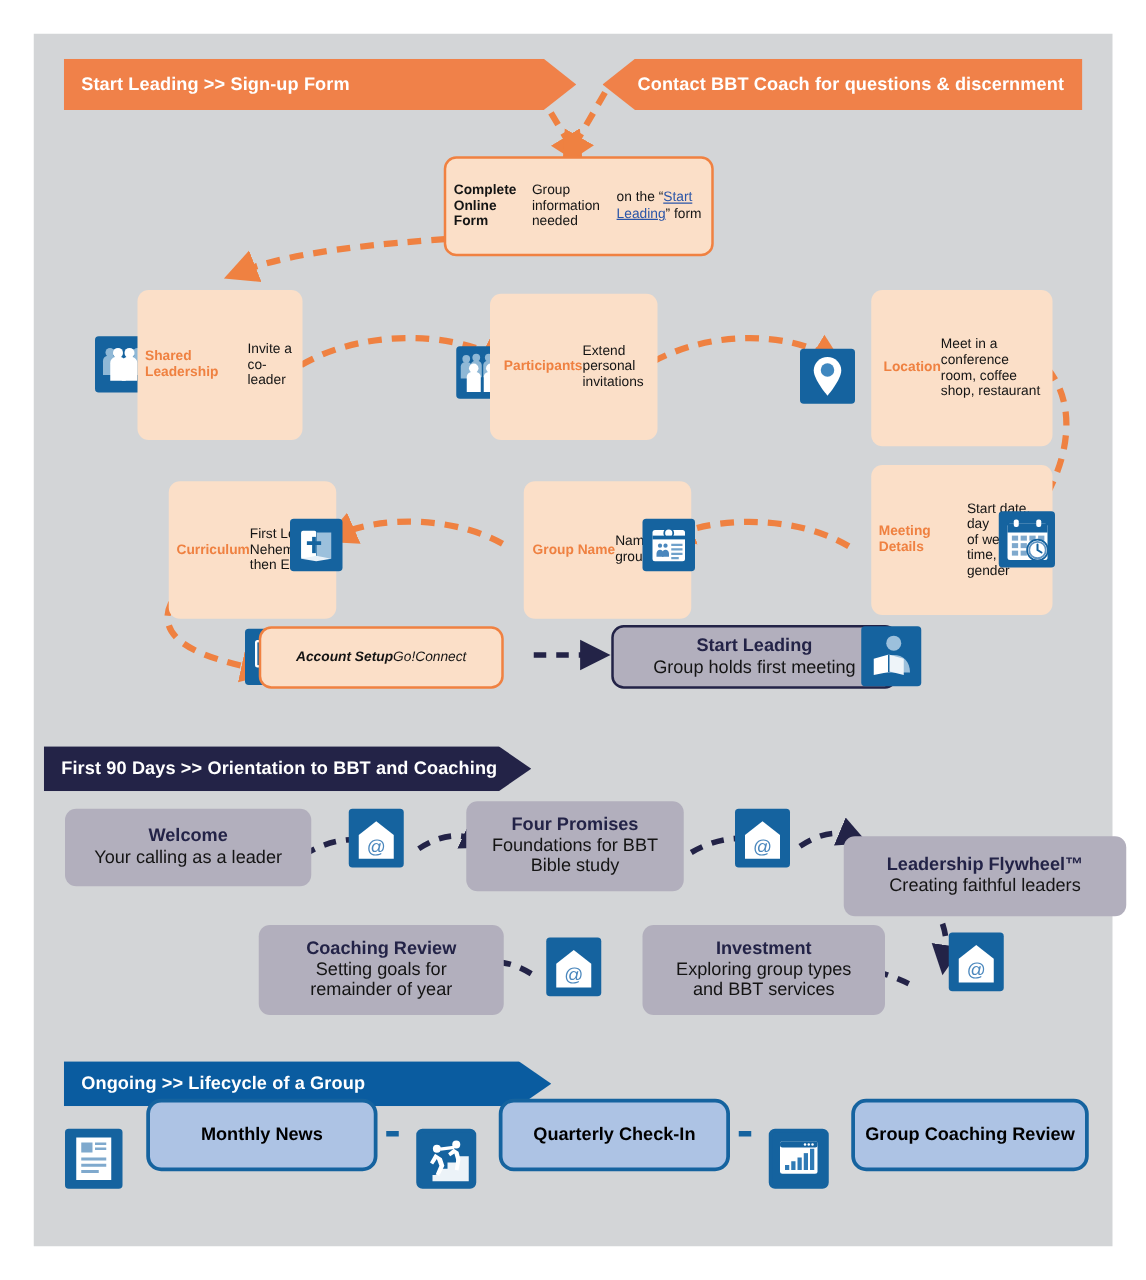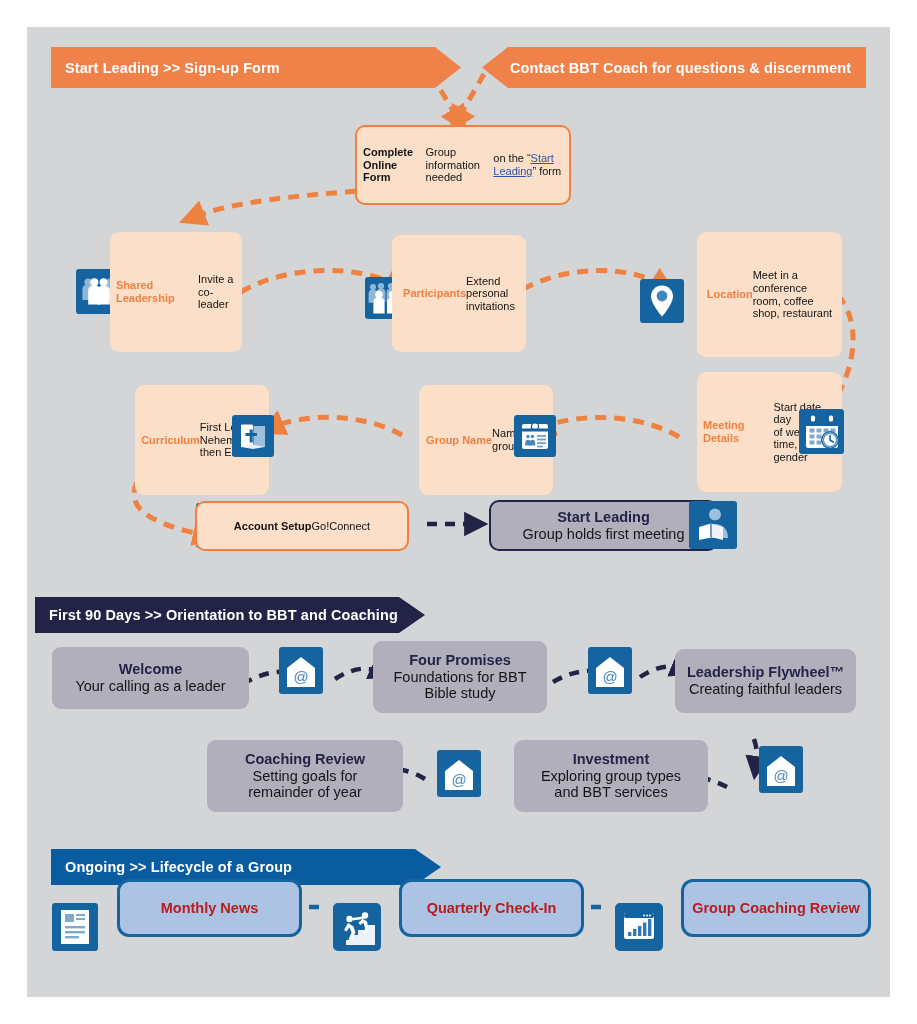--- a/index.html
+++ b/index.html
@@ -26,21 +26,21 @@
   
   .gbox{background:#b2afbd;border-radius:9px;display:flex;flex-direction:column;
         align-items:center;justify-content:center;text-align:center;
         font-size:14.5px;color:#141414;line-height:1.14;padding:4px 6px;}
   .gbox .t{color:#232347;font-weight:bold;}
   .gbox.outline{border:2px solid #232347;border-radius:10px;}
 
   
   .bbox{background:#adc3e4;border:3px solid #15639f;border-radius:12px;
         display:flex;align-items:center;justify-content:center;text-align:center;
-        font-size:14.5px;font-weight:bold;color:#b91c1c;}
+        font-size:14.5px;font-weight:bold;color:#000000;}
 
   
   .icon{background:#15639f;border-radius:3px;display:flex;align-items:center;
         justify-content:center;overflow:hidden;}
   .icon svg{display:block;}
   .icon.wht{background:#ffffff;border:3px solid #15639f;border-radius:5px;}
 
   
   .lnk{color:#2a55a8;text-decoration:underline;}
   .ttl{font-weight:bold;}
@@ -237,21 +237,21 @@
 
   <div class="abs icon" style="left:169px;top:476px;width:45px;height:45px;">
     <svg width="38" height="38" viewBox="0 0 38 38">
       <rect x="4" y="5" width="30" height="22" rx="2" fill="#ffffff"></rect>
       <rect x="6.6" y="7.6" width="24.8" height="16.8" fill="#ffffff" stroke="#15639f" stroke-width="1.4"></rect>
       <text x="19" y="19.4" font-family="Liberation Sans, sans-serif" font-size="9.5" font-weight="bold" fill="#15639f" text-anchor="middle">BBT</text>
       <rect x="16" y="27" width="6" height="4" fill="#ffffff"></rect>
       <rect x="10" y="30.6" width="18" height="3" rx="1.2" fill="#ffffff"></rect>
     </svg>
   </div>
-  <div class="abs pbox outline" style="left:168px;top:474px;width:214px;height:50px;">
+  <div class="abs pbox outline" style="left:180px;top:474px;width:196px;height:50px;font-style:italic;">
     <div class="ttl">Account Setup</div>
     <div>Go!Connect</div>
   </div>
 
   <div class="abs gbox outline" style="left:462px;top:473px;width:229px;height:51px;">
     <div class="t">Start Leading</div>
     <div>Group holds first meeting</div>
   </div>
   <div class="abs icon" style="left:662px;top:474px;width:48px;height:48px;">
     <svg width="40" height="40" viewBox="0 0 40 40">
@@ -279,21 +279,21 @@
     <div class="t">Four Promises</div>
     <div style="white-space:pre-line;">Foundations for BBT
 Bible study</div>
   </div>
   <div class="abs icon" style="left:561px;top:620px;width:44px;height:47px;">
     <svg width="36" height="38" viewBox="0 0 36 38">
       <path d="M18 5L4 16v19h28V16z" fill="#ffffff"></path>
       <text x="18" y="30" font-family="Liberation Sans, sans-serif" font-size="15" fill="#4a87bd" text-anchor="middle">@</text>
     </svg>
   </div>
-  <div class="abs gbox" style="left:648px;top:622px;width:181px;height:64px;">
+  <div class="abs gbox" style="left:648px;top:642px;width:226px;height:64px;">
     <div class="t">Leadership  Flywheel™</div>
     <div style="white-space:pre-line;">Creating faithful leaders</div>
   </div>
 
   <div class="abs icon" style="left:732px;top:719px;width:44px;height:47px;">
     <svg width="36" height="38" viewBox="0 0 36 38">
       <path d="M18 5L4 16v19h28V16z" fill="#ffffff"></path>
       <text x="18" y="30" font-family="Liberation Sans, sans-serif" font-size="15" fill="#4a87bd" text-anchor="middle">@</text>
     </svg>
   </div>

